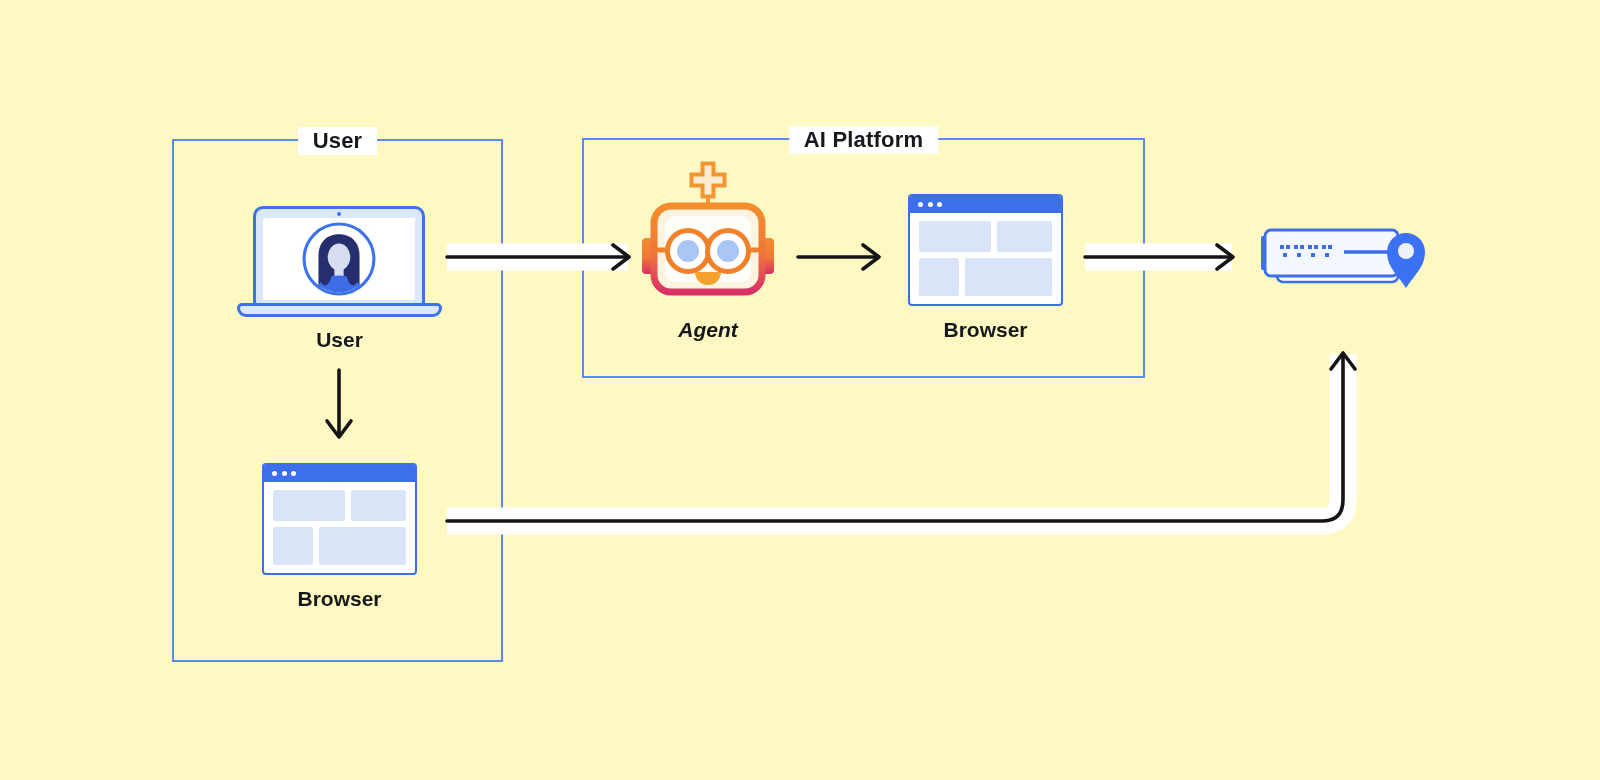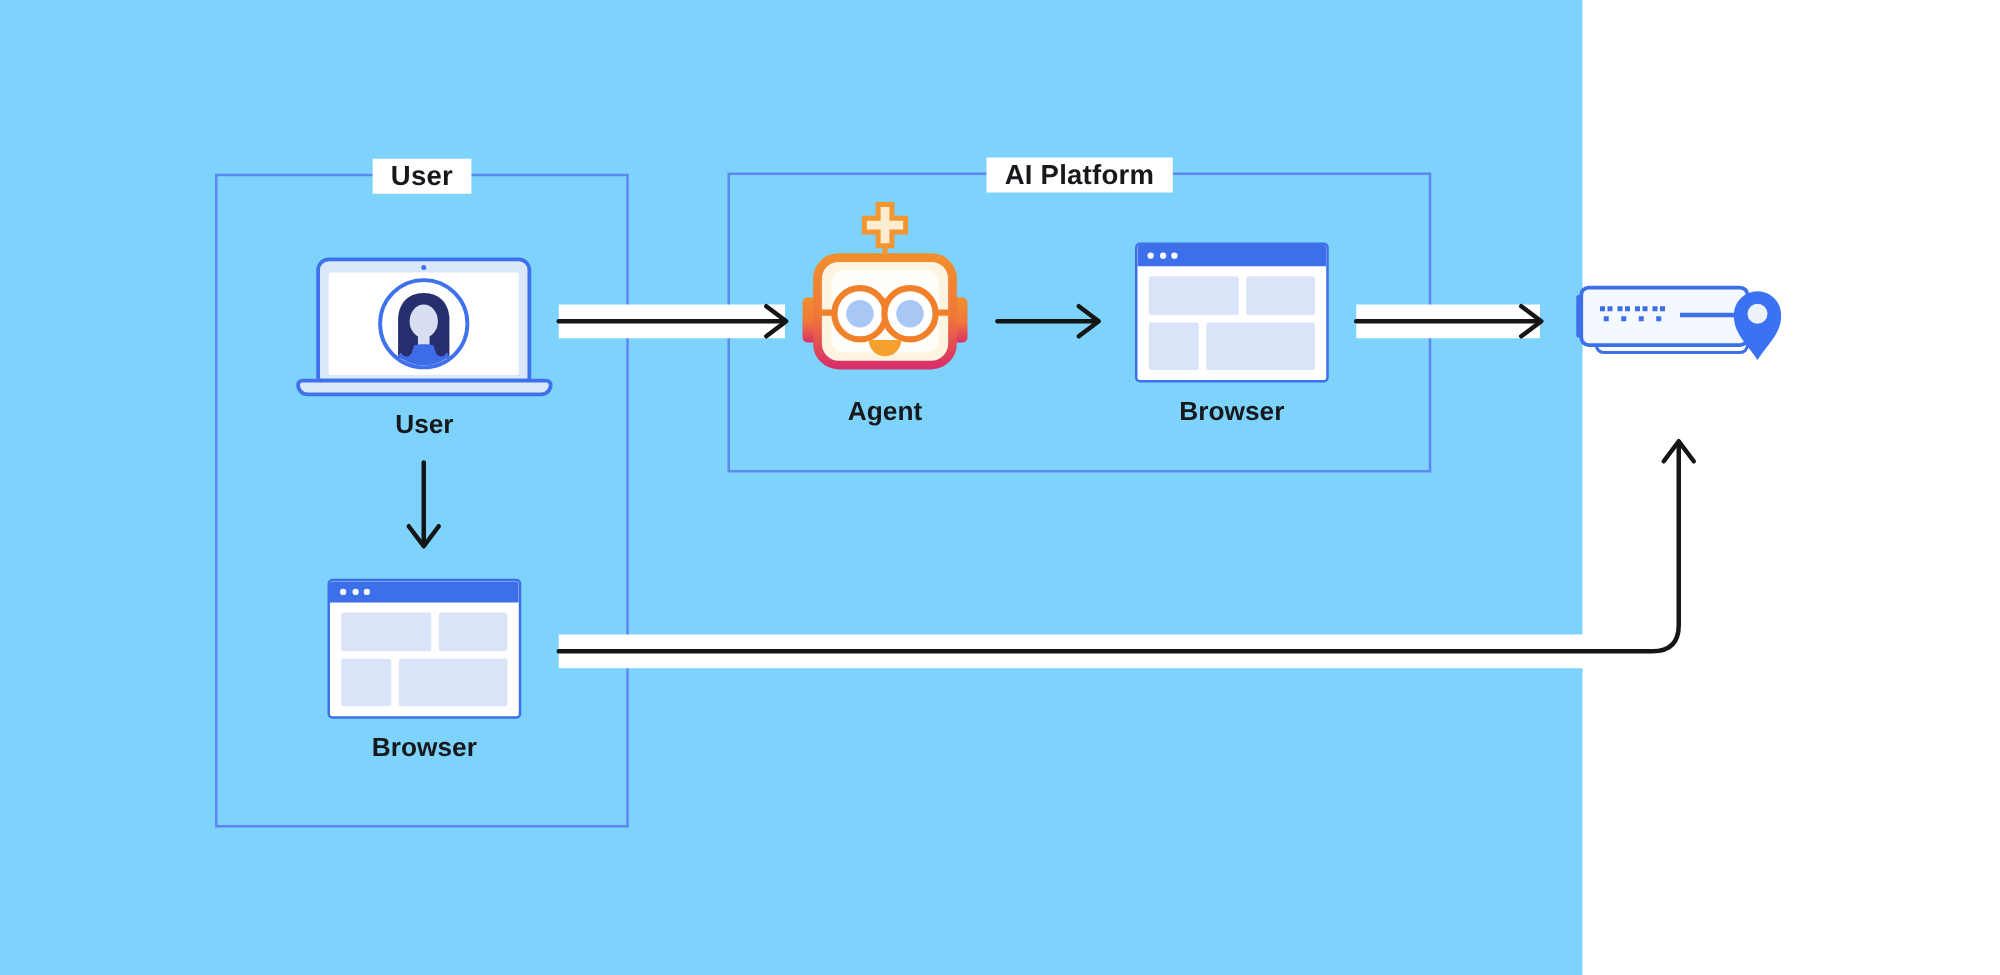--- a/index.html
+++ b/index.html
@@ -1,17 +1,17 @@
 <!DOCTYPE html>
 <html><head>
 <meta charset="utf-8">
 <style>
   html,body{margin:0;padding:0;background:#ffffff;}
   body{width:1600px;height:780px;overflow:hidden;font-family:"Liberation Sans",sans-serif;}
-  .canvas{position:relative;width:1266px;height:780px;background:#7dd3fc;}
+  .canvas{position:relative;width:1600px;height:780px;background:#fef9c3;}
 
   
   .group{position:absolute;border:2.5px solid #5d88f0;box-sizing:border-box;}
   .group-title{
     position:absolute;top:-14px;left:50%;transform:translateX(-50%);
     background:#ffffff;padding:0 15px;font-size:22px;font-weight:700;
     color:#17181c;white-space:nowrap;line-height:28px;letter-spacing:.2px;
   }
 
   
@@ -154,21 +154,21 @@
     <path d="M108,94 H123" stroke="#f1802a" stroke-width="5"></path>
     <path d="M66,87 Q70,83 74,87" stroke="#f1802a" stroke-width="4.5" fill="none"></path>
     <g>
       <circle cx="50" cy="95" r="20.5" fill="#ffffff" stroke="#f1802a" stroke-width="5"></circle>
       <circle cx="90" cy="95" r="20.5" fill="#ffffff" stroke="#f1802a" stroke-width="5"></circle>
       <circle cx="50" cy="95" r="11" fill="#a9c7f4"></circle>
       <circle cx="90" cy="95" r="11" fill="#a9c7f4"></circle>
     </g>
     <path d="M57,116 a13,13 0 0 0 26,0 Z" fill="#f6a12e"></path>
   </svg>
-  <div class="node-label" style="left:633px;top:317px;width:150px;">Agent</div>
+  <div class="node-label" style="left:633px;top:317px;width:150px;font-style:italic;">Agent</div>
 
   <div class="browser" style="left:908px;top:194px;">
     <div class="browser-bar">
       <span class="dot"></span>
       <span class="dot"></span>
       <span class="dot"></span>
     </div>
     <div class="browser-body">
       <div class="brow r1">
           <div class="blk b1a"></div>

